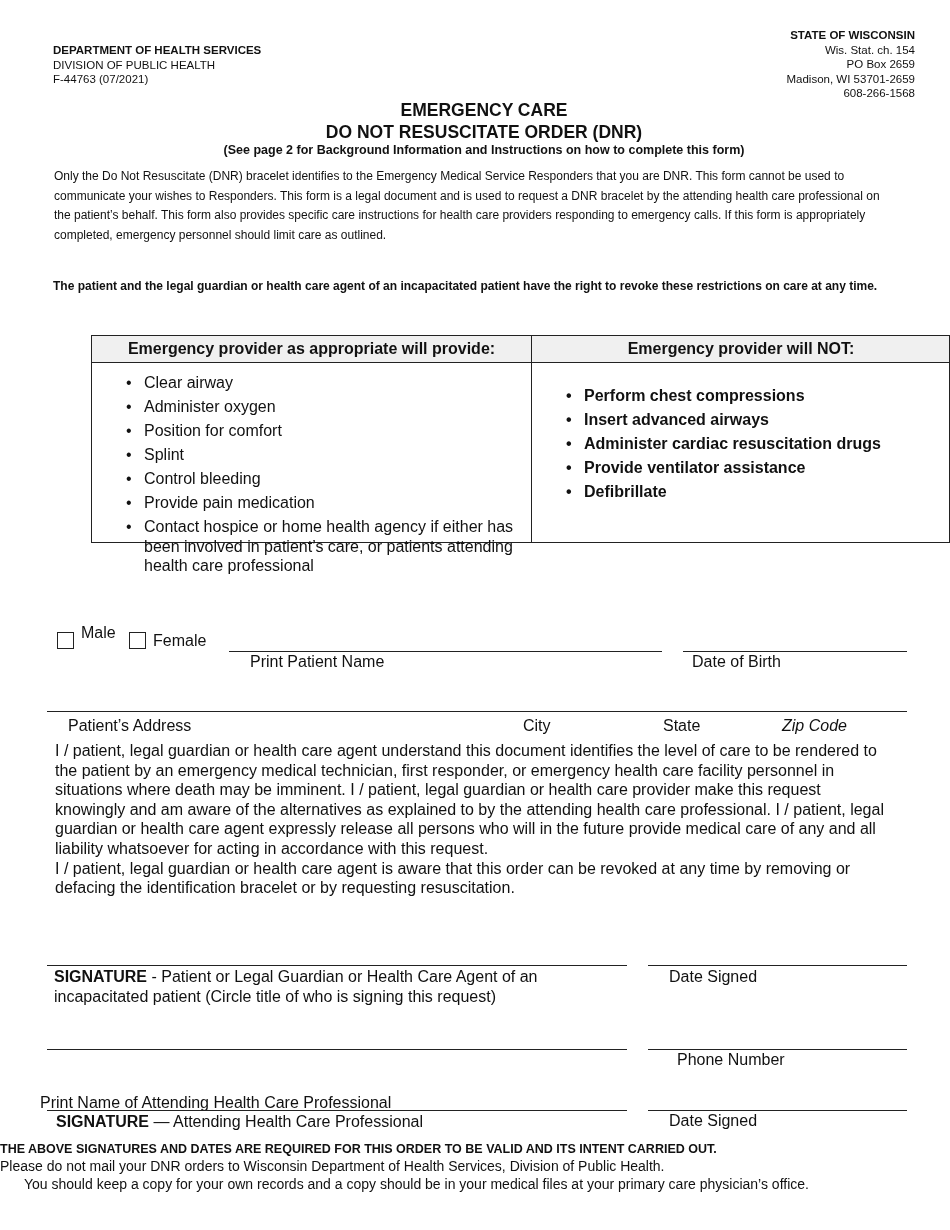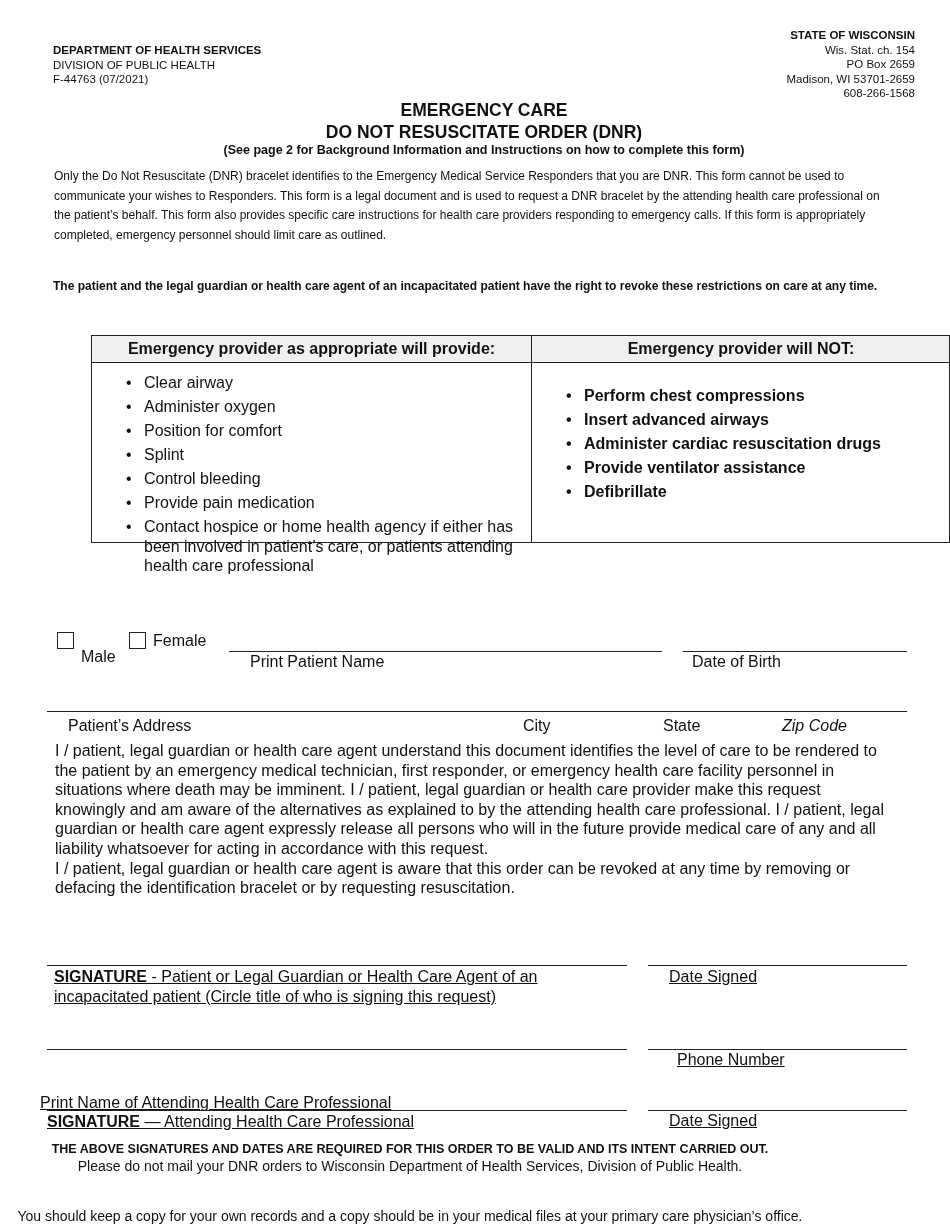--- a/index.html
+++ b/index.html
@@ -28,25 +28,25 @@
     ul.blist { position: absolute; margin: 0; padding: 0; list-style: none; font-size: 16px; line-height: 19.6px; }
     ul.blist li { position: relative; padding-left: 22px; margin-bottom: 4.4px; }
     ul.blist li::before { content: "•"; position: absolute; left: 4px; top: 0; font-size: 16px; }
     .list-left { left: 30px; top: 37px; width: 400px; }
     .list-right { left: 470px; top: 50px; width: 380px; font-weight: bold; }
 
     .checkbox { width: 17px; height: 17px; border: 1.2px solid #222; box-sizing: border-box; background: #fff; }
     .lbl { font-size: 16px; }
     .line { height: 1.3px; background: #222; }
     .para2 { left: 55px; top: 741px; width: 830px; font-size: 16px; line-height: 19.6px; }
-    .sig-lbl { font-size: 16px; line-height: 19.6px; text-decoration: underline; }
-    .footer { left: 0; width: 820px; text-align: center; }
+    .sig-lbl { font-size: 16px; line-height: 19.6px; }
+    .footer { left: 0; width: 820px; text-align: left; }
     .f1 { top: 1142px; font-size: 12.5px; font-weight: bold; }
     .f2 { top: 1158px; font-size: 14px; }
-    .f3 { top: 1208px; font-size: 14px; }
+    .f3 { top: 1176px; font-size: 14px; padding-left: 24px; }
   </style>
 </head>
 <body>
 
 <div class="abs hdr-left">
   <div class="b">DEPARTMENT OF HEALTH SERVICES</div>
   <div>DIVISION OF PUBLIC HEALTH</div>
   <div>F-44763 (07/2021)</div>
 </div>
 <div class="abs hdr-right">
@@ -81,21 +81,21 @@
   <ul class="blist list-right">
     <li>Perform chest compressions</li>
     <li>Insert advanced airways</li>
     <li>Administer cardiac resuscitation drugs</li>
     <li>Provide ventilator assistance</li>
     <li>Defibrillate</li>
   </ul>
 </div>
 
 <div class="abs checkbox" style="left:57px; top:632px;"></div>
-<div class="abs lbl" style="left:81px; top:648px;">Male</div>
+<div class="abs lbl" style="left:81px; top:624px;">Male</div>
 <div class="abs checkbox" style="left:129px; top:632px;"></div>
 <div class="abs lbl" style="left:153px; top:632px;">Female</div>
 
 <div class="abs line" style="left:229px; top:651px; width:433px;"></div>
 <div class="abs lbl" style="left:250px; top:653px;">Print Patient Name</div>
 <div class="abs line" style="left:683px; top:651px; width:224px;"></div>
 <div class="abs lbl" style="left:692px; top:653px;">Date of Birth</div>
 
 <div class="abs line" style="left:47px; top:711px; width:860px;"></div>
 <div class="abs lbl" style="left:68px; top:717px;">Patient’s Address</div>
@@ -112,19 +112,19 @@
 <div class="abs sig-lbl" style="left:54px; top:967px; width:560px;"><b>SIGNATURE</b><span> - Patient or Legal Guardian or Health Care Agent of an incapacitated patient (Circle title of who is signing this request)</span></div>
 <div class="abs line" style="left:648px; top:965px; width:259px;"></div>
 <div class="abs sig-lbl" style="left:669px; top:967px;">Date Signed</div>
 
 <div class="abs line" style="left:47px; top:1049px; width:580px;"></div>
 <div class="abs sig-lbl" style="left:40px; top:1050px;margin-top:43px;">Print Name of Attending Health Care Professional</div>
 <div class="abs line" style="left:648px; top:1049px; width:259px;"></div>
 <div class="abs sig-lbl" style="left:677px; top:1050px;">Phone Number</div>
 
 <div class="abs line" style="left:47px; top:1110px; width:580px;"></div>
-<div class="abs sig-lbl" style="left:47px; top:1112px;"><b>SIGNATURE</b><span> — Attending Health Care Professional</span></div>
+<div class="abs sig-lbl" style="left:56px; top:1112px;"><b>SIGNATURE</b><span> — Attending Health Care Professional</span></div>
 <div class="abs line" style="left:648px; top:1110px; width:259px;"></div>
 <div class="abs sig-lbl" style="left:669px; top:1111px;">Date Signed</div>
 
 <div class="abs footer f1">THE ABOVE SIGNATURES AND DATES ARE REQUIRED FOR THIS ORDER TO BE VALID AND ITS INTENT CARRIED OUT.</div>
 <div class="abs footer f2">Please do not mail your DNR orders to Wisconsin Department of Health Services, Division of Public Health.</div>
 <div class="abs footer f3">You should keep a copy for your own records and a copy should be in your medical files at your primary care physician’s office.</div>
 
 </body></html>

